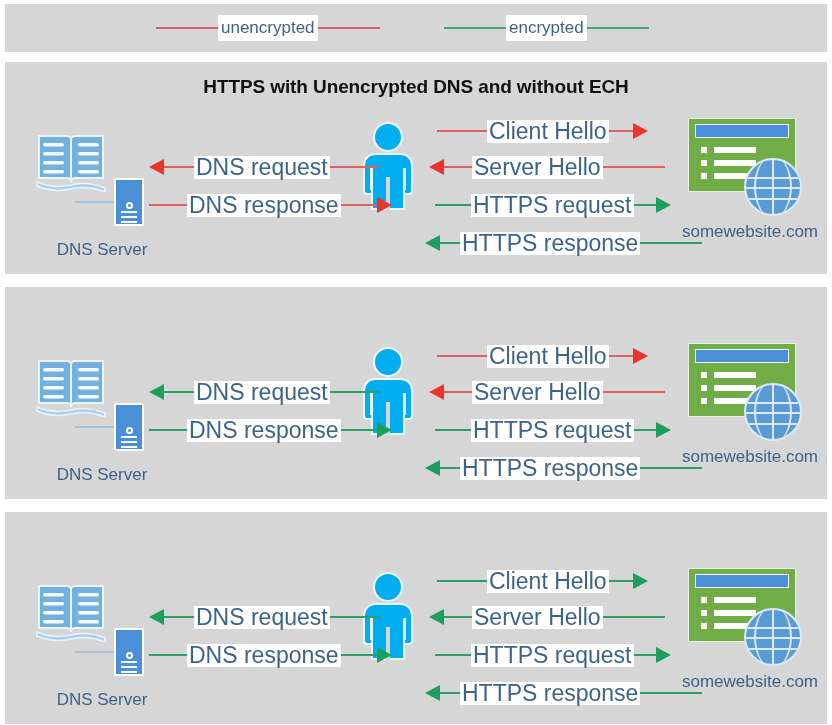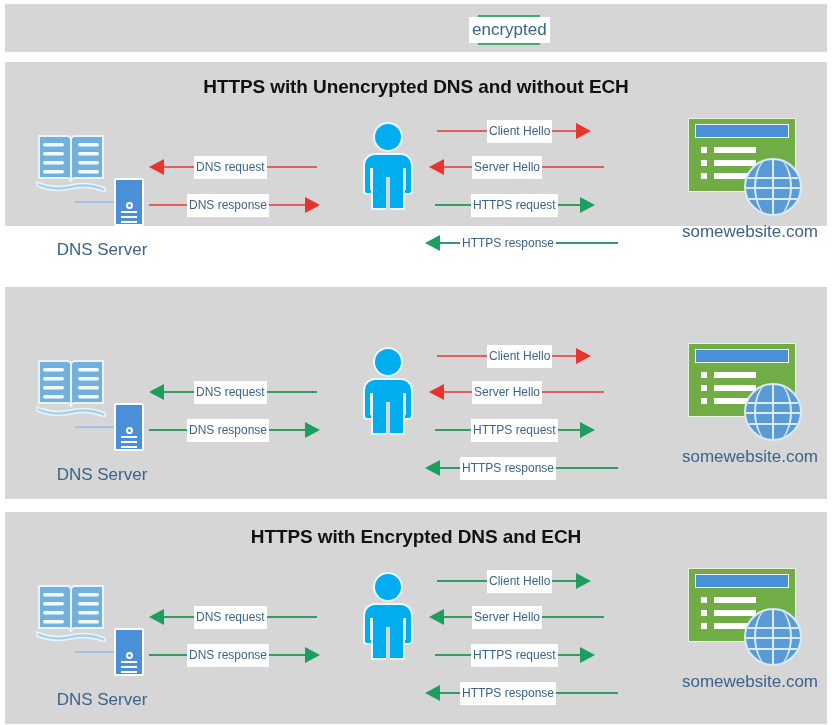--- a/index.html
+++ b/index.html
@@ -52,21 +52,21 @@
   .legend-line.enc { border-top-color: #3faa72; }
   .legend-label {
     background: #ffffff;
     color: #3d6389;
     font-size: 17px;
     line-height: 24px;
     padding: 1px 3px;
     white-space: nowrap;
   }
   #legend-unencrypted { left: 151px; }
-  #legend-encrypted  { left: 464px; flex-direction: column; }
+  #legend-encrypted  { left: 439px; }
 
   
   .panel-title {
     position: absolute;
     left: 0;
     top: 14px;
     width: 100%;
     text-align: center;
     font-size: 19px;
     font-weight: bold;
@@ -240,21 +240,21 @@
   }
   .arrow .seg {
     height: 0;
     border-top: 2px solid #e06060;
     flex: none;
   }
   .arrow.enc .seg { border-top-color: #2e9e64; }
   .arrow .lbl {
     background: #ffffff;
     color: #3d6389;
-    font-size: 12px;
+    font-size: 23px;
     line-height: 21px;
     padding: 1px 2px;
     white-space: nowrap;
     flex: none;
   }
   .head-r, .head-l {
     width: 0; height: 0;
     border-top: 8px solid transparent;
     border-bottom: 8px solid transparent;
     flex: none;
@@ -263,29 +263,34 @@
   .head-l { border-right: 15px solid #e8342b; }
   .arrow.enc .head-r { border-left-color: #1e9e5e; }
   .arrow.enc .head-l { border-right-color: #1e9e5e; }
 </style>
 </head>
 <body>
 
 <div class="page">
 
   <div class="legend-panel">
+    <div class="legend-item" id="legend-unencrypted">
+      <span class="legend-line"></span>
+      <span class="legend-label">unencrypted</span>
+      <span class="legend-line"></span>
+    </div>
     <div class="legend-item" id="legend-encrypted">
       <span class="legend-line enc"></span>
       <span class="legend-label">encrypted</span>
       <span class="legend-line enc"></span>
     </div>
   </div>
 
   <div id="panels-root">
-      <div class="panel" style="top:62px; height:164px;">
+      <div class="panel" style="top:62px; height:212px;">
         <div class="panel-title">HTTPS with Unencrypted DNS and without ECH</div>
         <div class="dns-group">
           <div class="book"><svg width="72" height="62" viewBox="0 0 72 62">
               <path d="M4 6 h28 a4 4 0 0 1 4 4 v42 a4 4 0 0 0 -4 -4 h-28 z" fill="#72b0e0" stroke="#eaf4fc" stroke-width="2"></path>
               <path d="M68 6 h-28 a4 4 0 0 0 -4 4 v42 a4 4 0 0 1 4 -4 h28 z" fill="#72b0e0" stroke="#eaf4fc" stroke-width="2"></path>
               <path d="M2 52 q17 7 34 3 q17 -4 34 3 v4 q-17 -7 -34 -3 q-17 4 -34 -3 z" fill="#a8cfec" stroke="#eaf4fc" stroke-width="1.5"></path>
               <g fill="#ffffff" opacity="0.95">
                 <rect x="8" y="13" width="21" height="3.5" rx="1.7"></rect>
                 <rect x="43" y="13" width="21" height="3.5" rx="1.7"></rect>
                 <rect x="8" y="22" width="21" height="3.5" rx="1.7"></rect>
@@ -473,21 +478,20 @@
           <span class="head-r"></span>
         </div>
         <div class="arrow enc" style="left:420px; top:170px;">
           <span class="head-l"></span>
           <span class="seg" style="width:20px"></span>
           <span class="lbl">HTTPS response</span>
           <span class="seg" style="width:62px"></span>
         </div>
       </div>
       <div class="panel" style="top:512px; height:212px;">
-        <div class="panel-title">HTTPS with Encrypted DNS and ECH</div>
         <div class="dns-group">
           <div class="book"><svg width="72" height="62" viewBox="0 0 72 62">
               <path d="M4 6 h28 a4 4 0 0 1 4 4 v42 a4 4 0 0 0 -4 -4 h-28 z" fill="#72b0e0" stroke="#eaf4fc" stroke-width="2"></path>
               <path d="M68 6 h-28 a4 4 0 0 0 -4 4 v42 a4 4 0 0 1 4 -4 h28 z" fill="#72b0e0" stroke="#eaf4fc" stroke-width="2"></path>
               <path d="M2 52 q17 7 34 3 q17 -4 34 3 v4 q-17 -7 -34 -3 q-17 4 -34 -3 z" fill="#a8cfec" stroke="#eaf4fc" stroke-width="1.5"></path>
               <g fill="#ffffff" opacity="0.95">
                 <rect x="8" y="13" width="21" height="3.5" rx="1.7"></rect>
                 <rect x="43" y="13" width="21" height="3.5" rx="1.7"></rect>
                 <rect x="8" y="22" width="21" height="3.5" rx="1.7"></rect>
                 <rect x="43" y="22" width="21" height="3.5" rx="1.7"></rect>

